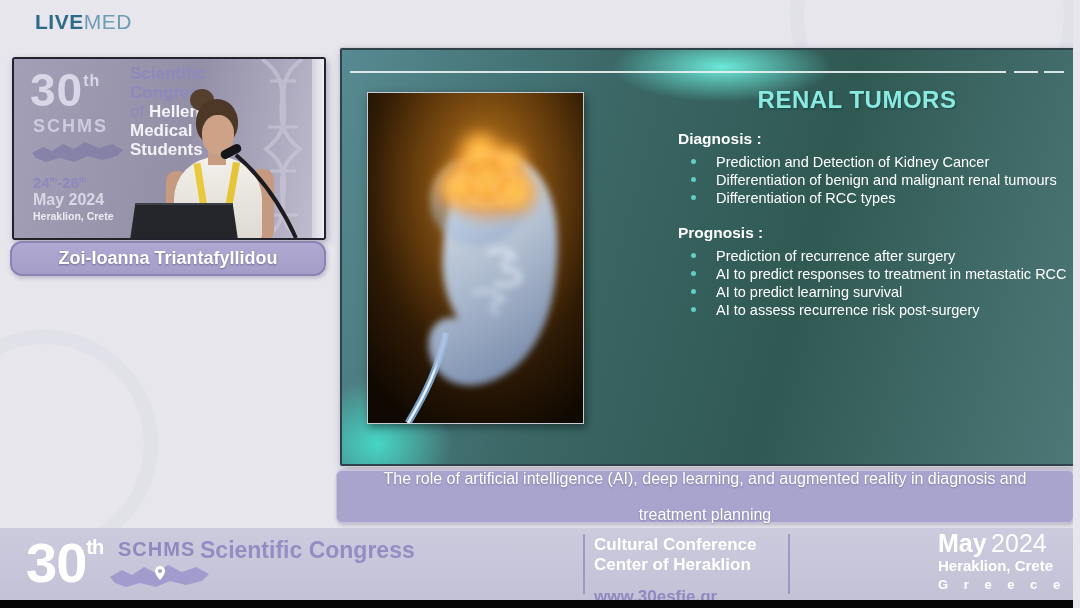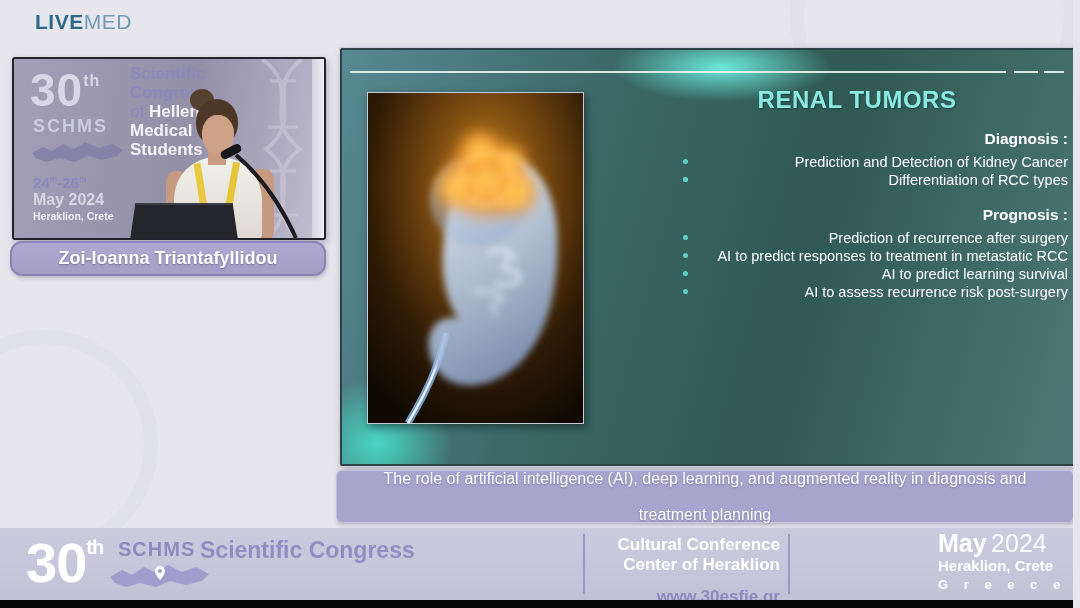--- a/index.html
+++ b/index.html
@@ -67,21 +67,21 @@
             background:radial-gradient(closest-side,rgba(70,230,208,.85),rgba(70,230,208,0));}
   .topline{position:absolute;top:21px;height:2px;background:#e9f4f2;opacity:.9;}
   .tl-main{left:8px;width:656px;}
   .tl-d1{left:672px;width:24px;}
   .tl-d2{left:702px;width:20px;}
   .kidney{position:absolute;left:25px;top:42px;width:215px;height:330px;border:1px solid #c8ccd4;
           box-shadow:2px 3px 8px rgba(0,0,0,.45);}
   .slide-title{position:absolute;left:312px;top:36px;width:406px;text-align:center;
                font-size:24px;font-weight:bold;color:#8aeae2;letter-spacing:.5px;
                text-shadow:1px 1px 2px rgba(0,40,40,.5);}
-  .slide-text{position:absolute;left:326px;top:80px;width:400px;color:#fff;text-align:right;}
+  .slide-text{position:absolute;left:334px;top:80px;width:400px;color:#fff;}
   .sec-head{font-size:15.5px;font-weight:bold;margin:0 0 5px 2px;}
   .sec{margin-bottom:17px;}
   .bullet{position:relative;padding-left:40px;font-size:14.5px;line-height:18px;}
   .dot{position:absolute;left:15px;top:6px;width:5px;height:5px;border-radius:50%;background:#62cfc6;}
 
   
   .caption{position:absolute;left:336px;top:470px;width:736px;height:51px;background:#a9a4ce;
            border:1px solid #c6c2de;border-radius:6px;display:flex;align-items:center;justify-content:center;
            box-shadow:1px 2px 4px rgba(70,70,100,.3);}
   .caption span{display:block;text-align:center;color:#fff;font-size:16px;line-height:36px;
@@ -91,21 +91,21 @@
   .footer{position:absolute;left:0;top:528px;width:1080px;height:72px;
           background:linear-gradient(180deg,#cccbde,#c2c1d6);}
   .f-num{position:absolute;left:26px;top:2px;font-size:56px;font-weight:bold;color:#fff;letter-spacing:-1px;}
   .f-num sup{font-size:20px;position:relative;top:-8px;font-weight:bold;}
   .f-schms{position:absolute;left:118px;top:10px;font-size:20px;font-weight:bold;color:#8f89c0;letter-spacing:1px;}
   .f-crete{position:absolute;left:108px;top:32px;}
   .f-congress{position:absolute;left:200px;top:9px;font-size:23px;font-weight:bold;line-height:27px;}
   .fc-purple{color:#938dc3;} .fc-of{color:#938dc3;font-weight:400;} .fc-white{color:#fff;}
   .fdiv{position:absolute;top:6px;width:2px;height:60px;background:#8f89c0;opacity:.75;}
   .fd1{left:583px;} .fd2{left:788px;}
-  .f-venue{position:absolute;left:594px;top:7px;width:186px;text-align:right;font-weight:bold;
+  .f-venue{position:absolute;left:594px;top:7px;width:186px;text-align:left;font-weight:bold;
            font-size:17px;line-height:20px;color:#fff;}
   .f-venue .web{color:#8f89c0;margin-top:12px;}
   .f-dates{position:absolute;left:800px;top:8px;color:#8f89c0;font-weight:bold;font-size:40px;letter-spacing:-1px;}
   .f-dates sup{font-size:15px;position:relative;top:-6px;}
   .f-place{position:absolute;left:938px;top:6px;color:#fff;line-height:19px;}
   .f-place .may{font-size:25px;font-weight:bold;}
   .f-place .year{font-size:25px;font-weight:400;opacity:.95;}
   .f-place .city{font-size:15px;font-weight:bold;}
   .f-place .country{font-size:13px;font-weight:bold;letter-spacing:6px;}
   .blackbar{position:absolute;left:0;top:600px;width:1080px;height:8px;background:#060606;}
@@ -221,21 +221,21 @@
         <circle cx="141" cy="96" r="15" fill="none" stroke="#ffcf7d" stroke-width="2.5" filter="url(#soft)"></circle>
       </g>
     </svg>
 
     <div class="slide-title">RENAL TUMORS</div>
 
     <div class="slide-text">
       <div class="sec">
         <div class="sec-head">Diagnosis :</div>
         <div class="bullet"><span class="dot"></span><span>Prediction and Detection of Kidney Cancer</span></div>
-        <div class="bullet"><span class="dot"></span></div>
+        <div class="bullet"><span class="dot"></span><span>Differentiation of benign and malignant renal tumours</span></div>
         <div class="bullet"><span class="dot"></span><span>Differentiation of RCC types</span></div>
       </div>
       <div class="sec">
         <div class="sec-head">Prognosis :</div>
         <div class="bullet"><span class="dot"></span><span>Prediction of recurrence after surgery</span></div>
         <div class="bullet"><span class="dot"></span><span>AI to predict responses to treatment in metastatic RCC</span></div>
         <div class="bullet"><span class="dot"></span><span>AI to predict learning survival</span></div>
         <div class="bullet"><span class="dot"></span><span>AI to assess recurrence risk post-surgery</span></div>
       </div>
     </div>

